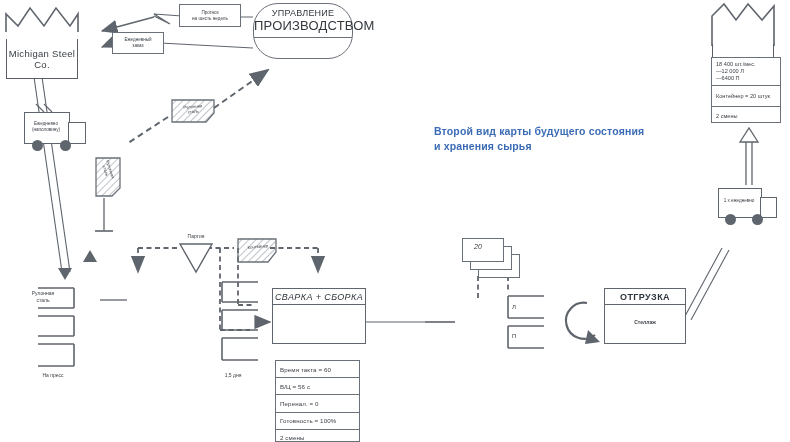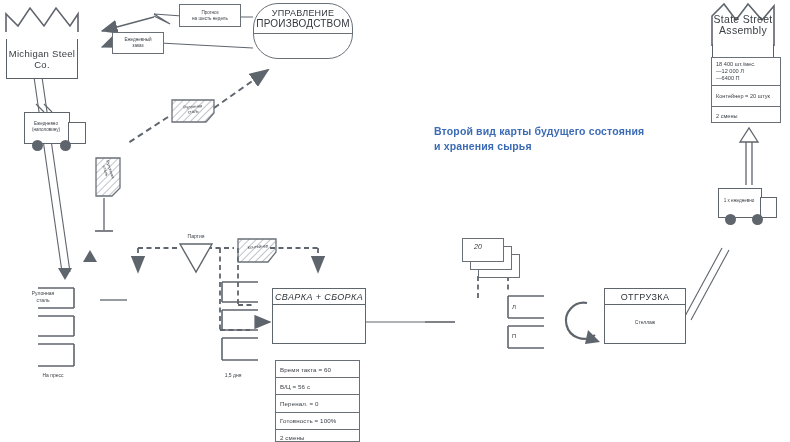--- a/index.html
+++ b/index.html
@@ -201,39 +201,35 @@
 
     <path d="M712,46 L712,16 L724,4 L736,20 L748,4 L762,20 L774,6 L774,46" fill="#fff" stroke="#5f656c" stroke-width="1.6"></path>
   </svg>
 
   <div class="node plant" style="left:6px;top:39px;width:72px;height:40px;border-top:none;">
     <div class="plant-label">Michigan Steel Co.</div>
   </div>
 
   <div class="node plant" style="left:712px;top:44px;width:62px;height:24px;border-top:none;">
   </div>
-  <div class="node" style="left:706px;top:14px;width:74px;text-align:center;">
-    <div class="plant-label big" style="position:static;transform:none;">State Street</div>
-    <div class="plant-label big" style="position:static;transform:none;">Assembly</div>
-  </div>
 
   <div class="node ibox" style="left:711px;top:57px;width:70px;height:66px;">
     <div style="border-bottom:1.1px solid #6a7078;padding:3px 4px 3px 4px;">
       <div class="irow" style="border:none;padding:0;">18 400 шт./мес.</div>
       <div class="irow" style="border:none;padding:0;">—12 000 Л</div>
       <div class="irow" style="border:none;padding:0;">—6400 П</div>
     </div>
     <div class="irow" style="height:16px;display:flex;align-items:center;">Контейнер = 20 штук</div>
     <div class="irow" style="height:14px;display:flex;align-items:center;">2 смены</div>
   </div>
 
   <div class="node box" style="left:253px;top:3px;width:100px;height:56px;border-radius:25px;">
     <div style="border-bottom:1.3px solid #6a7078;padding:4px 0 4px 0;">
       <div class="box-title" style="font-size:9px;">УПРАВЛЕНИЕ</div>
-      <div class="box-title" style="font-size:10px;">ПРОИЗВОДСТВОМ</div>
+      <div class="box-title" style="font-size:13px;">ПРОИЗВОДСТВОМ</div>
     </div>
   </div>
 
   <div class="node cap" style="left:179px;top:4px;width:62px;height:23px;white-space:pre-line;">Прогноз
 на шесть недель</div>
 
   <div class="node cap" style="left:112px;top:32px;width:52px;height:22px;white-space:pre-line;">Ежедневный
 заказ</div>
 
   <div class="node" style="left:24px;top:112px;width:68px;height:48px;">
@@ -277,21 +273,21 @@
     <div class="kcard-txt" style="left:12px;top:5px;">20</div>
   </div>
 
 
   <div class="node proc" style="left:272px;top:288px;width:94px;height:56px;">
     <div class="proc-head">
       <span class="proc-name">СВАРКА + СБОРКА</span>
     </div>
   </div>
 
-  <div class="node proc" style="left:604px;top:288px;width:82px;height:56px;">
+  <div class="node proc" style="left:604px;top:288px;width:82px;height:56px;font-weight:bold;">
     <div class="proc-head">
       <span class="proc-name up">ОТГРУЗКА</span>
     </div>
     <div style="text-align:center;font-size:5px;color:#3a3f45;margin-top:14px;">Стеллаж</div>
   </div>
 
   <div class="node dtable" style="left:275px;top:360px;width:85px;height:82px;">
     <div class="drow">Время такта = 60</div>
     <div class="drow">В/Ц = 56 с</div>
     <div class="drow">Перенал. = 0</div>

